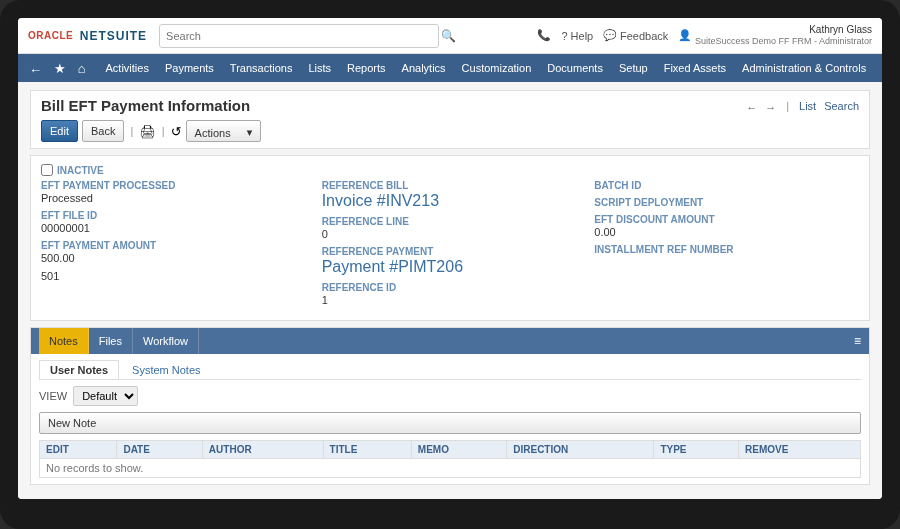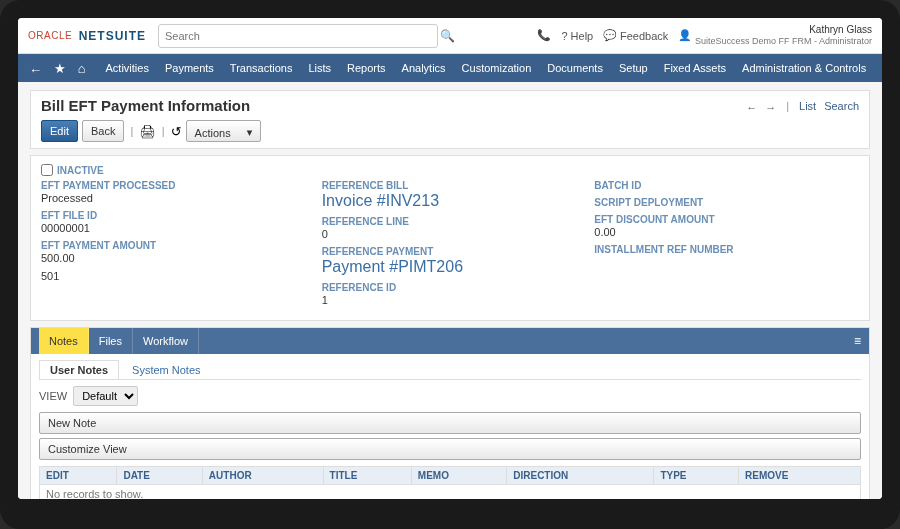--- a/index.html
+++ b/index.html
@@ -41,21 +41,21 @@
       flex-shrink: 0;
     }
     .logo {
       display: flex;
       align-items: center;
       margin-right: 12px;
     }
     .logo-oracle {
       color: #c74634;
       font-size: 10px;
-      font-weight: normal;
+      font-weight: bold;
       letter-spacing: 0.5px;
     }
     .logo-netsuite {
       color: #1a5276;
       font-size: 12px;
       font-weight: bold;
       letter-spacing: 1px;
     }
     .search-bar {
       flex: 1;
@@ -256,21 +256,21 @@
       color: #fff;
       font-size: 11px;
       padding: 0 10px;
       height: 26px;
       display: flex;
       align-items: center;
       cursor: pointer;
       border-right: 1px solid rgba(255,255,255,0.2);
     }
     .tab-item.active {
-      background: #fde047;
+      background: #eab308;
       color: #333;
     }
     .tab-content {
       padding: 6px 8px;
     }
     .subtabs {
       display: flex;
       gap: 2px;
       margin-bottom: 6px;
       border-bottom: 1px solid #ddd;
@@ -513,21 +513,20 @@
             <div class="subtab">System Notes</div>
           </div>
           <div class="view-row">
             <span>VIEW</span>
             <select class="select-box">
               <option>Default</option>
             </select>
           </div>
           <div class="table-actions">
             <button class="btn">New Note</button>
-            <button class="btn">Customize View</button>
           </div>
           <table class="data-table">
             <thead>
               <tr>
                 <th>EDIT</th>
                 <th>DATE</th>
                 <th>AUTHOR</th>
                 <th>TITLE</th>
                 <th>MEMO</th>
                 <th>DIRECTION</th>

